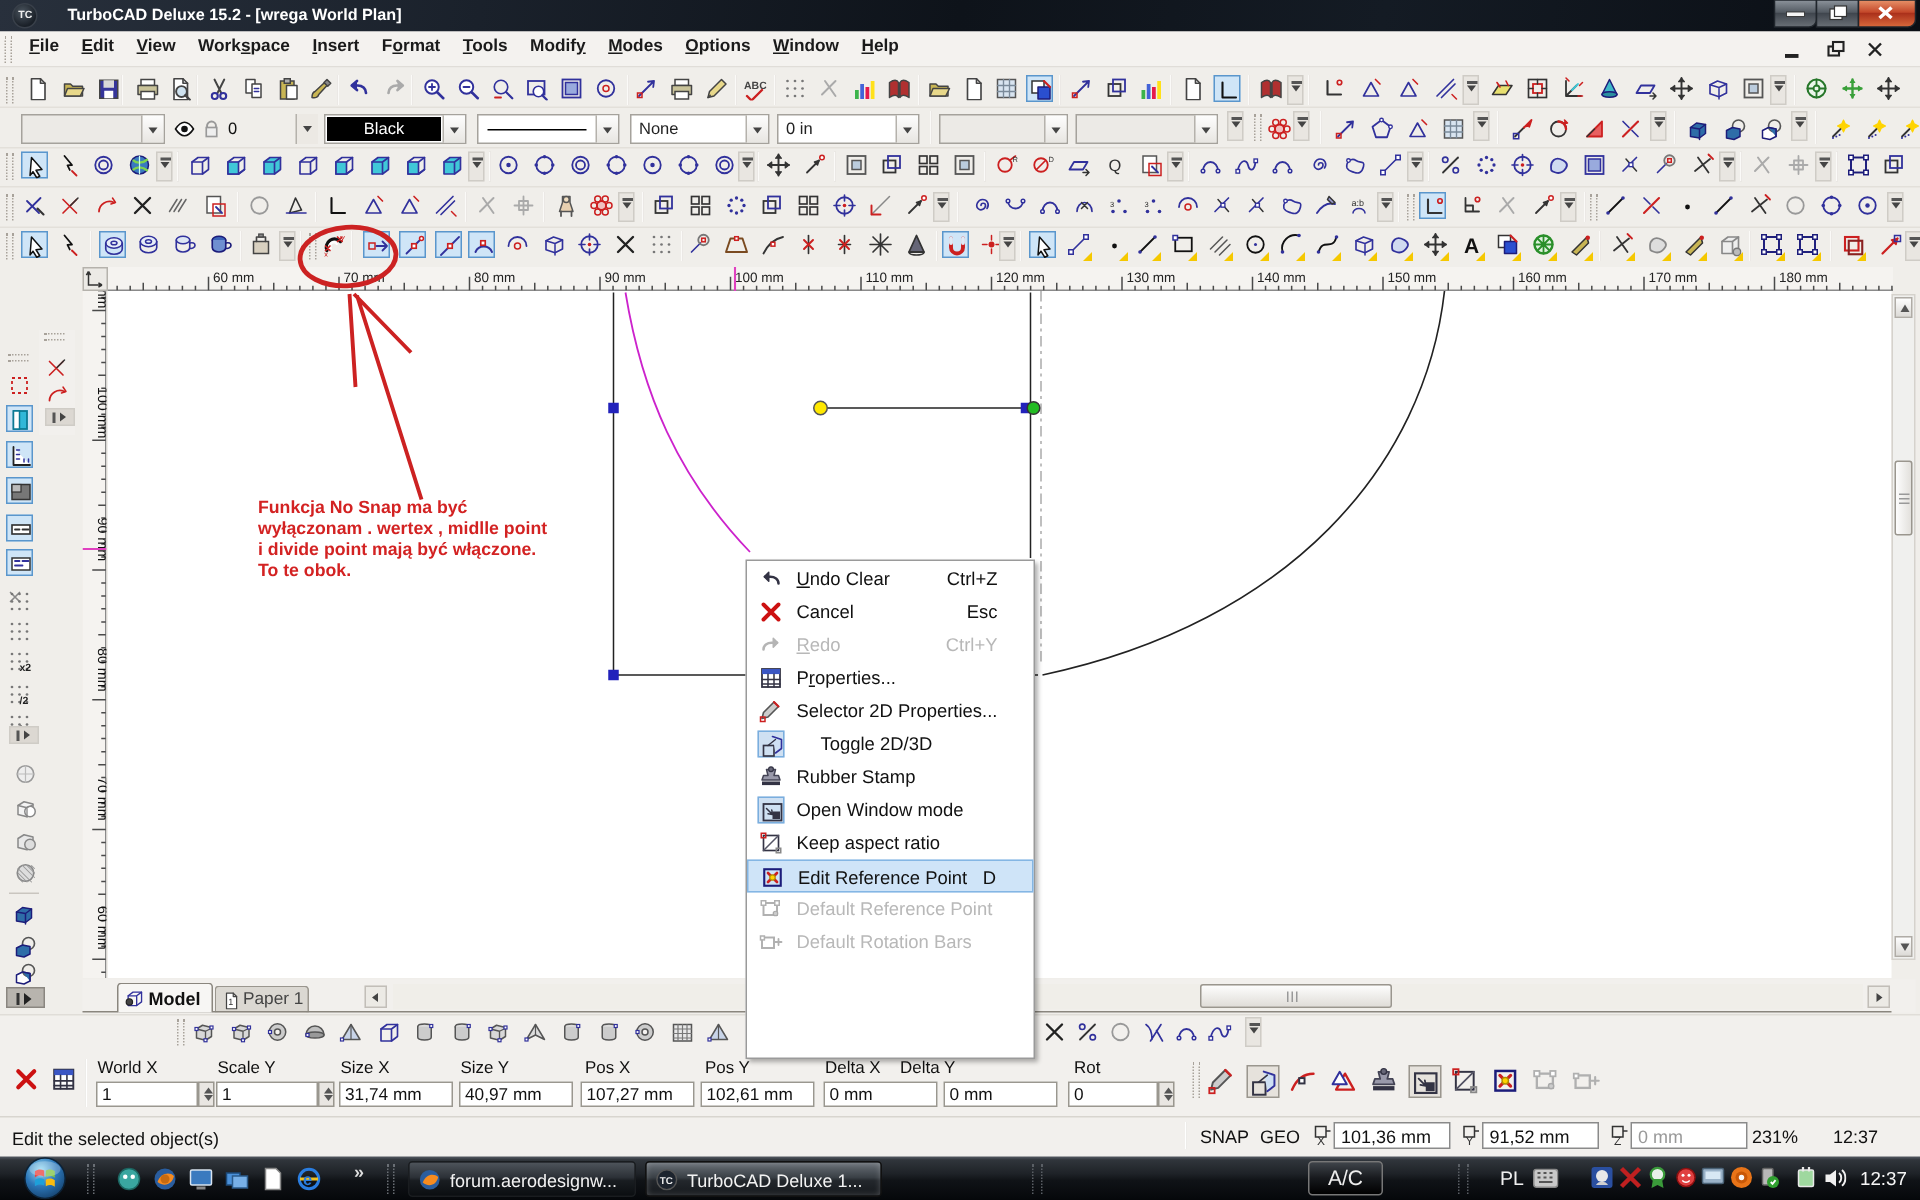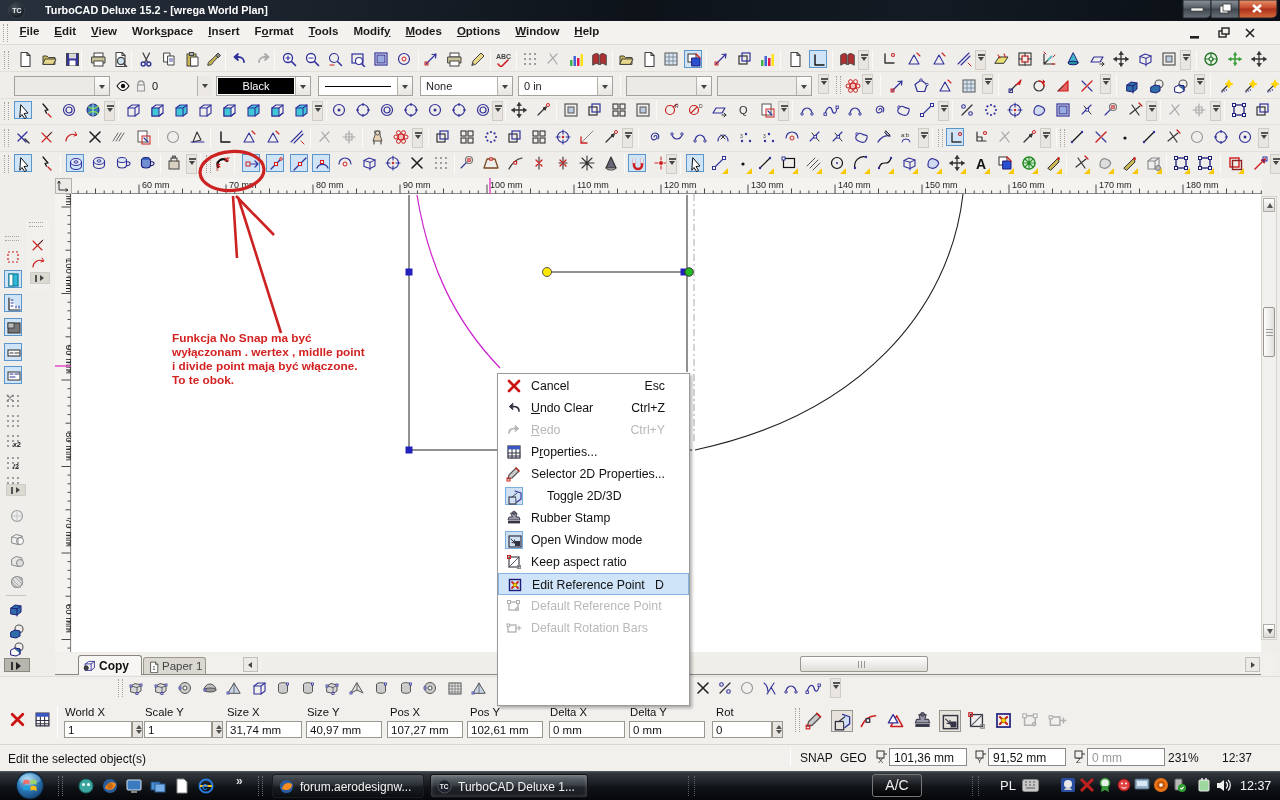--- a/index.html
+++ b/index.html
@@ -1901,21 +1901,21 @@
       <div style="position:absolute;left:2.5px;top:4px;border-left:3.5px solid transparent;border-right:3.5px solid transparent;border-top:5px solid #555"></div>
     </div>
   </div>
 <div style="position:absolute;left:55px;top:653px;width:1222px;height:22px;background:#f2f0ed"></div>
 <div style="position:absolute;left:78px;top:655px;width:64px;height:20px;background:#f7f6f4;border:1px solid #8a867e;border-bottom:none;border-radius:3px 3px 0 0;z-index:3">
     <svg width="13" height="13" viewBox="0 0 16 16" style="position:absolute;left:4px;top:3px">
       <path d="M3 6l4-3h7v8l-4 3H3z" stroke="#31319c" stroke-width="1.1" fill="none" stroke-linecap="round" stroke-linejoin="round"></path>
       <path d="M3 6h7v8M10 6l4-3" stroke="#31319c" stroke-width="1.1" fill="none" stroke-linecap="round" stroke-linejoin="round"></path>
       <circle cx="4" cy="11" r="2.6" fill="#444" stroke="#222" stroke-width="1"></circle>
     </svg>
-    <span style="position:absolute;left:20px;top:3px;font-size:12px;font-weight:bold;color:#111">Copy</span>
+    <span style="position:absolute;left:20px;top:3px;font-size:12px;font-weight:bold;color:#111">Model</span>
   </div>
 <div style="position:absolute;left:143px;top:657px;width:63px;height:18px;background:#dbd8d2;border:1px solid #9a968e;border-bottom:none;border-radius:3px 3px 0 0">
     <svg width="12" height="12" viewBox="0 0 16 16" style="position:absolute;left:4px;top:3px">
       <path d="M4 1.5h6l3 3v11H4z" stroke="#444444" stroke-width="1.1" fill="#ffffff" stroke-linecap="round" stroke-linejoin="round"></path>
       <path d="M10 1.5v3h3" stroke="#444444" stroke-width="1.1" fill="none" stroke-linecap="round" stroke-linejoin="round"></path>
       <text x="5.5" y="12" font-size="8" fill="#333">1</text>
     </svg>
     <span style="position:absolute;left:18px;top:2px;font-size:11.5px;color:#444;white-space:nowrap">Paper 1</span>
   </div>
 <div style="position:absolute;left:55px;top:674px;width:1206px;height:1px;background:#8a867e"></div>
@@ -2212,21 +2212,21 @@
 <div class="lbl" style="left:227px;top:706px">Size X</div>
 <div class="field" style="left:226px;top:721px;width:76px">31,74 mm</div>
 <div class="lbl" style="left:307px;top:706px">Size Y</div>
 <div class="field" style="left:306px;top:721px;width:76px">40,97 mm</div>
 <div class="lbl" style="left:390px;top:706px">Pos X</div>
 <div class="field" style="left:387px;top:721px;width:76px">107,27 mm</div>
 <div class="lbl" style="left:470px;top:706px">Pos Y</div>
 <div class="field" style="left:467px;top:721px;width:76px">102,61 mm</div>
 <div class="lbl" style="left:550px;top:706px">Delta X</div>
 <div class="field" style="left:549px;top:721px;width:76px">0 mm</div>
-<div class="lbl" style="left:630px;top:706px">Delta Y</div>
+<div class="lbl" style="left:600px;top:706px">Delta Y</div>
 <div class="field" style="left:629px;top:721px;width:76px">0 mm</div>
 <div class="lbl" style="left:716px;top:706px">Rot</div>
 <div class="field" style="left:712px;top:721px;width:60px">0</div>
 <div class="spin" style="left:772px;top:721px"></div>
 <div style="position:absolute;left:0;top:744px;width:1280px;height:27px;background:#f2f0ed;border-top:1px solid #d8d5cf"></div>
 <div style="position:absolute;left:8px;top:752px;font-size:12px;color:#111">Edit the selected object(s)</div>
 <div style="position:absolute;left:790px;top:748px;width:1px;height:18px;background:#c3bfb9;border-right:1px solid #fff"></div>
 <div style="position:absolute;left:800px;top:751px;font-size:12px;color:#111">SNAP</div>
 <div style="position:absolute;left:840px;top:751px;font-size:12px;color:#111">GEO</div>
 <svg class="abs" style="left:876px;top:750px" width="12" height="14" viewBox="0 0 12 14">
@@ -2245,32 +2245,32 @@
     <rect x="1" y="1" width="7" height="7" fill="none" stroke="#333"></rect>
     <text x="2" y="13" font-size="8" fill="#333">Z</text>
     <path d="M8 4h3" stroke="#333"></path>
   </svg>
 <div style="position:absolute;left:1087px;top:748px;width:78px;height:18px;background:#fff;border:1px solid #8a8a8a;font-size:12px;color:#999;padding:1.5px 4px">0 mm</div>
 <div style="position:absolute;left:1168px;top:751px;font-size:12px;color:#111">231%</div>
 <div style="position:absolute;left:1222px;top:751px;font-size:12px;color:#111">12:37</div>
 <div style="position:absolute;left:497px;top:373px;width:193px;height:333px;background:#fff;border:1px solid #9a9a9a;box-shadow:2px 2px 3px rgba(0,0,0,0.3);z-index:50;padding-top:1px">
     <div style="position:relative;height:22px;font-size:12.3px;color:#111">
       <span style="position:absolute;left:7px;top:2px;width:18px;height:18px;display:inline-block;padding:1px"><svg width="16" height="16" viewBox="0 0 16 16">
-          <path d="M3 3l10 10M13 3L3 13" stroke="#cc1111" stroke-width="2.6" fill="none" stroke-linecap="round" stroke-linejoin="round"></path>
-        </svg></span>
-      <span style="position:absolute;left:33px;top:4px">Cancel</span>
-      <span style="position:absolute;right:24px;top:4px;color:#111">Esc</span>
-    </div>
-    <div style="position:relative;height:22px;font-size:12.3px;color:#111">
-      <span style="position:absolute;left:7px;top:2px;width:18px;height:18px;display:inline-block;padding:1px"><svg width="16" height="16" viewBox="0 0 16 16">
           <path d="M13 11c0-3-2.5-4.5-5.5-4.5H4" stroke="#334" stroke-width="1.7" fill="none" stroke-linecap="round" stroke-linejoin="round"></path>
           <path d="M6.5 3.5L3.5 6.5l3 3z" stroke="#334" stroke-width="1" fill="#334" stroke-linecap="round" stroke-linejoin="round"></path>
         </svg></span>
       <span style="position:absolute;left:33px;top:4px"><u>U</u>ndo Clear</span>
       <span style="position:absolute;right:24px;top:4px;color:#111">Ctrl+Z</span>
+    </div>
+    <div style="position:relative;height:22px;font-size:12.3px;color:#111">
+      <span style="position:absolute;left:7px;top:2px;width:18px;height:18px;display:inline-block;padding:1px"><svg width="16" height="16" viewBox="0 0 16 16">
+          <path d="M3 3l10 10M13 3L3 13" stroke="#cc1111" stroke-width="2.6" fill="none" stroke-linecap="round" stroke-linejoin="round"></path>
+        </svg></span>
+      <span style="position:absolute;left:33px;top:4px">Cancel</span>
+      <span style="position:absolute;right:24px;top:4px;color:#111">Esc</span>
     </div>
     <div style="position:relative;height:22px;font-size:12.3px;color:#b8b8b8">
       <span style="position:absolute;left:7px;top:2px;width:18px;height:18px;display:inline-block;padding:1px"><svg width="16" height="16" viewBox="0 0 16 16">
           <path d="M3 11c0-3 2.5-4.5 5.5-4.5H12" stroke="#b5b5b5" stroke-width="1.7" fill="none" stroke-linecap="round" stroke-linejoin="round"></path>
           <path d="M9.5 3.5l3 3-3 3z" stroke="#b5b5b5" stroke-width="1" fill="#b5b5b5" stroke-linecap="round" stroke-linejoin="round"></path>
         </svg></span>
       <span style="position:absolute;left:33px;top:4px"><u>R</u>edo</span>
       <span style="position:absolute;right:24px;top:4px;color:#b8b8b8">Ctrl+Y</span>
     </div>
     <div style="position:relative;height:22px;font-size:12.3px;color:#111">

